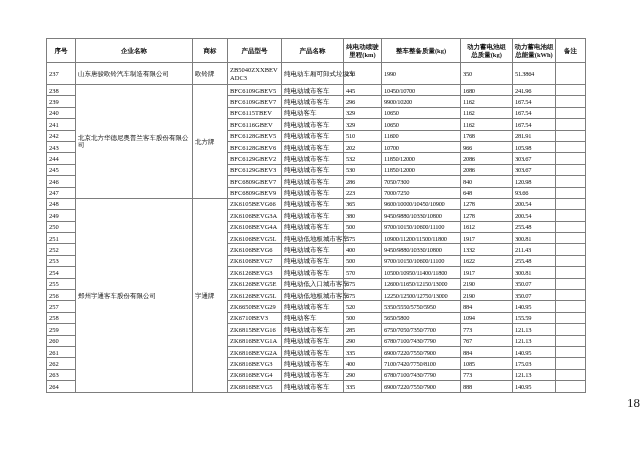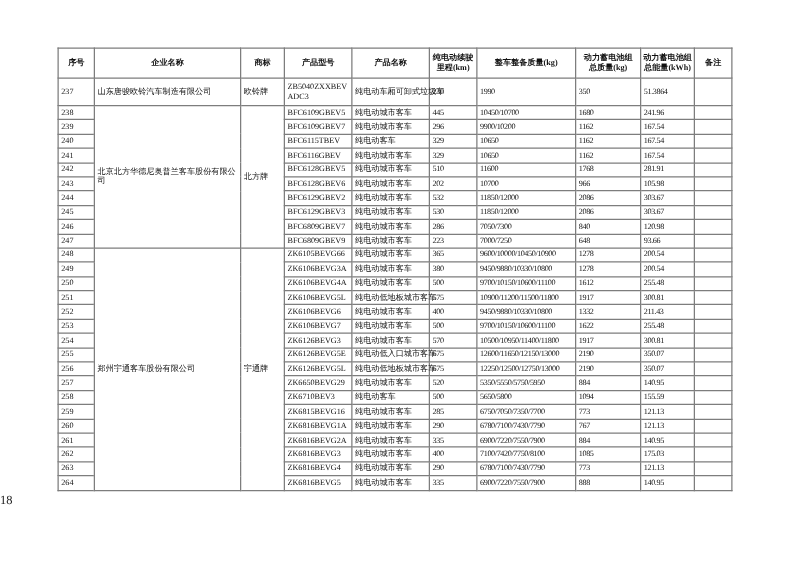--- a/index.html
+++ b/index.html
@@ -31,21 +31,21 @@
     word-break:keep-all;
   }
   .veh tbody tr { height:11.4px; }
   .veh tbody tr.row-tall { height:22px; }
   .c-index { text-align:center; }
   .c-company { word-break:break-all; }
   .c-prodname { white-space:nowrap; word-break:keep-all; }
   .c-num { white-space:nowrap; letter-spacing:-0.3px; word-break:keep-all; }
   .page-num {
     position:absolute; left:0; top:395px; width:100%;
-    text-align:left; font-size:10px; color:#222;
+    text-align:right; font-size:13px; color:#222;
   }
 </style>
 </head>
 <body>
 
 <div class="page">
   <table class="veh">
     <colgroup id="cols">
         <col style="width: 29px;">
         <col style="width: 117px;">

